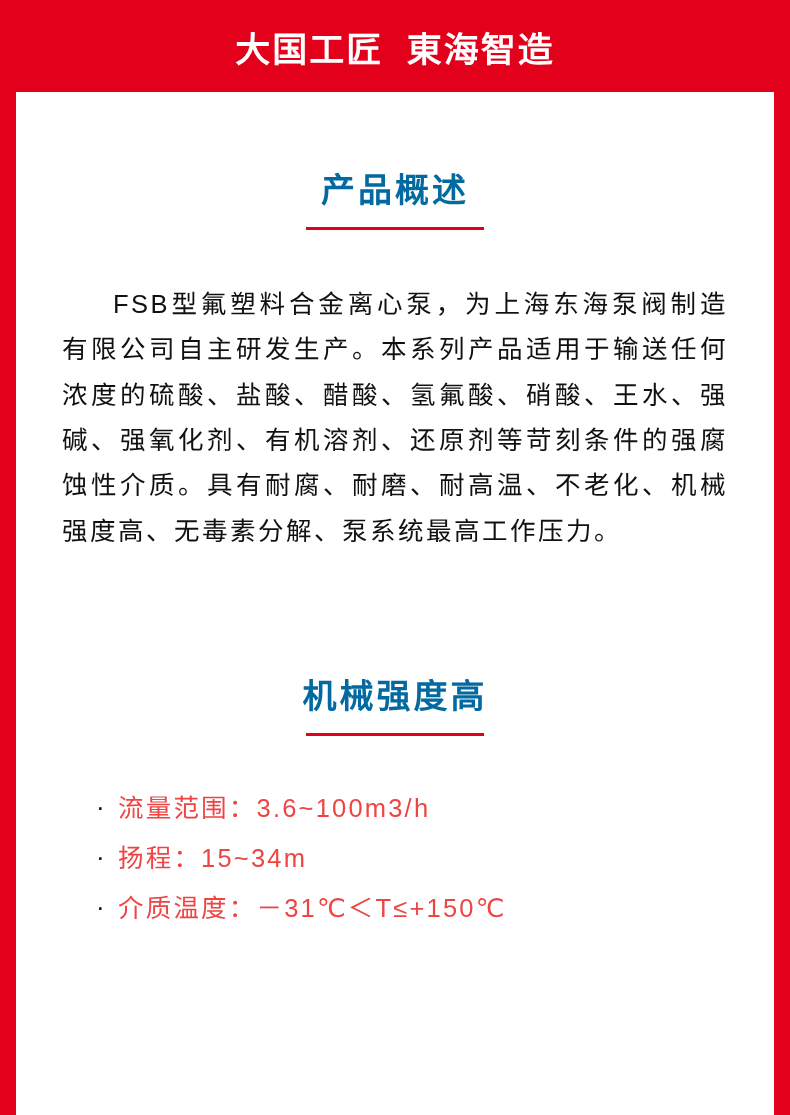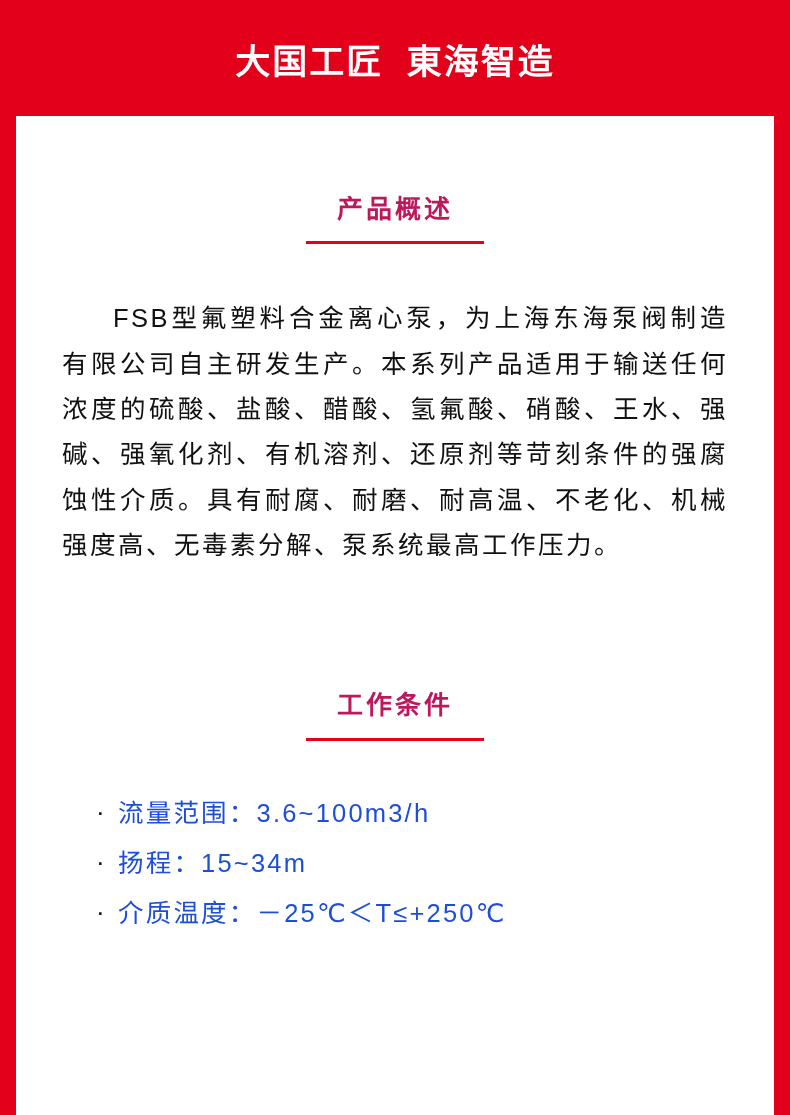--- a/index.html
+++ b/index.html
@@ -30,21 +30,21 @@
   .page {
     position: absolute;
     left: 16px;
     right: 16px;
     top: 0;
     bottom: 0;
   }
 
   
   .banner {
-    height: 116px;
+    height: 92px;
     background: #e3001b;
     display: flex;
     align-items: center;
     justify-content: center;
   }
   .banner-title {
     color: #ffffff;
     font-size: 35px;
     font-weight: bold;
     letter-spacing: 2px;
@@ -56,23 +56,23 @@
   }
 
   
   .section {
     margin-top: 0;
   }
   .section-head {
     text-align: center;
   }
   .section-title {
-    font-size: 26px;
+    font-size: 34px;
     font-weight: bold;
-    color: #be185d;
+    color: #0369a1;
     letter-spacing: 3px;
     line-height: 1.2;
   }
   .section-underline {
     width: 178px;
     height: 3px;
     background: #e3001b;
     margin: 16px auto 0 auto;
   }
 
@@ -94,21 +94,21 @@
   .bullet-list {
     margin: 52px 0 0 0;
     padding: 0 0 0 62px;
     list-style: none;
   }
   .bullet-item {
     position: relative;
     font-size: 25.5px;
     line-height: 1.62;
     letter-spacing: 2.2px;
-    color: #1d4ed8;
+    color: #ef4444;
     padding-left: 22px;
     margin-bottom: 9px;
     white-space: nowrap;
   }
   .bullet-item::before {
     content: "·";
     position: absolute;
     left: 0;
     top: -2px;
     font-size: 26px;
@@ -132,24 +132,24 @@
     <div class="section" id="section-overview">
       <div class="section-head">
         <div class="section-title">产品概述</div>
         <div class="section-underline"></div>
       </div>
       <p class="para">FSB型氟塑料合金离心泵，为上海东海泵阀制造有限公司自主研发生产。本系列产品适用于输送任何浓度的硫酸、盐酸、醋酸、氢氟酸、硝酸、王水、强碱、强氧化剂、有机溶剂、还原剂等苛刻条件的强腐蚀性介质。具有耐腐、耐磨、耐高温、不老化、机械强度高、无毒素分解、泵系统最高工作压力。</p>
     </div>
 
     <div class="section" id="section-conditions">
       <div class="section-head">
-        <div class="section-title">工作条件</div>
+        <div class="section-title">机械强度高</div>
         <div class="section-underline"></div>
       </div>
       <ul class="bullet-list">
         <li class="bullet-item">流量范围：3.6~100m3/h</li>
         <li class="bullet-item">扬程：15~34m</li>
-        <li class="bullet-item">介质温度：－25℃＜T≤+250℃</li>
+        <li class="bullet-item">介质温度：－31℃＜T≤+150℃</li>
       </ul>
     </div>
 
   </div>
 </div>
 
 </body></html>

